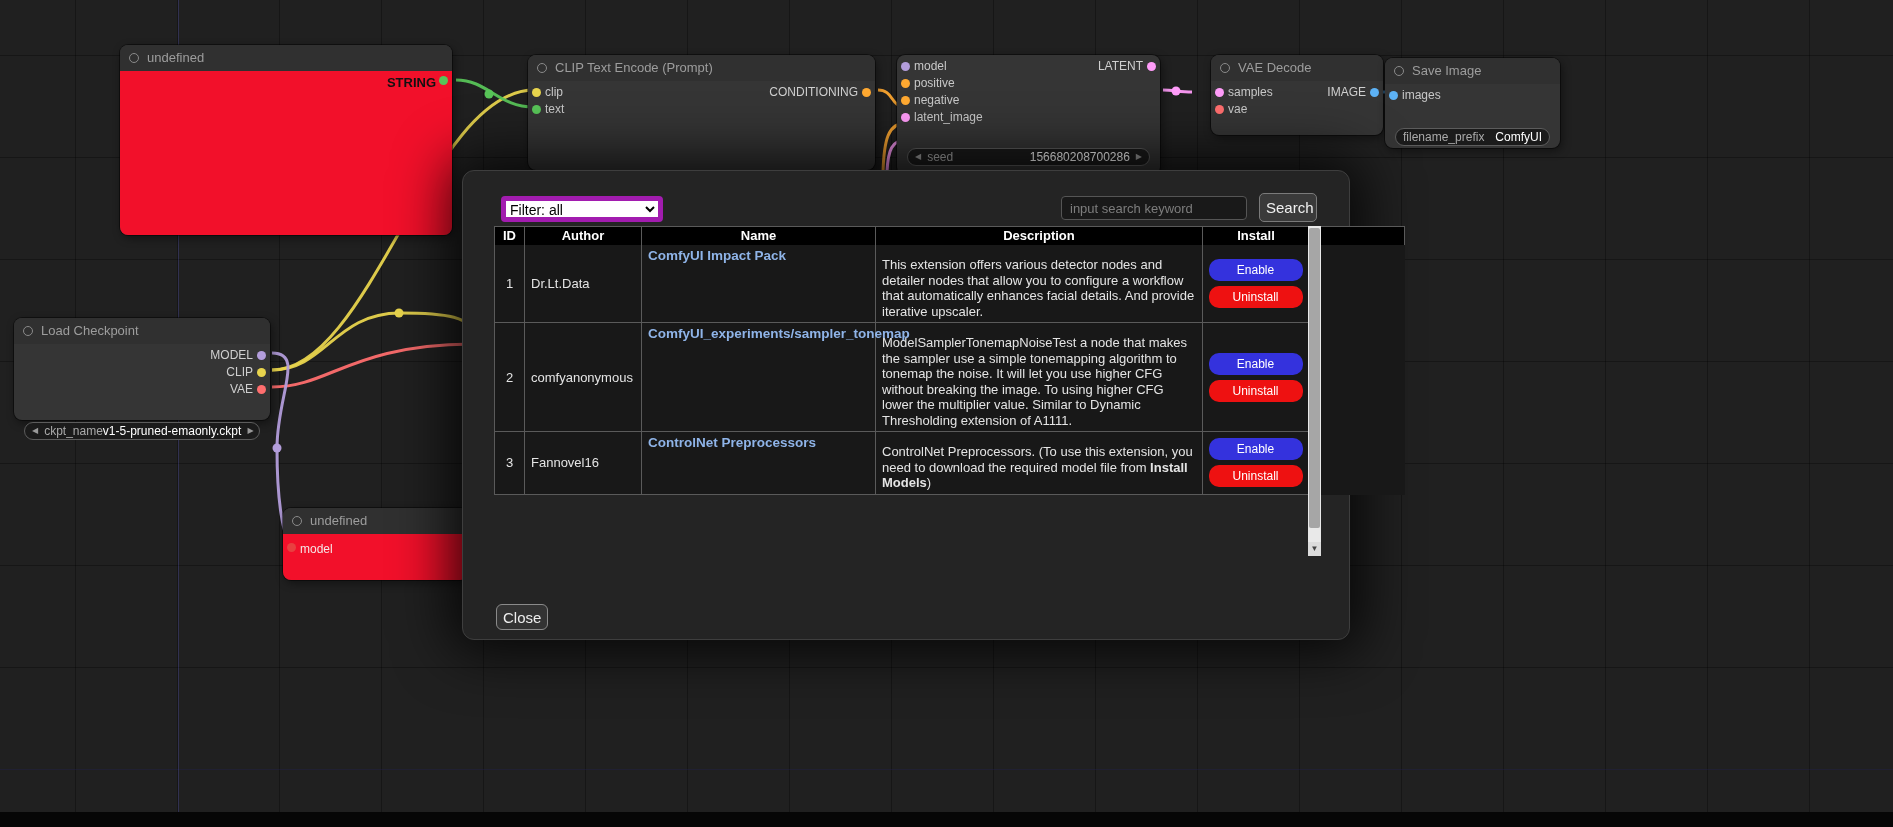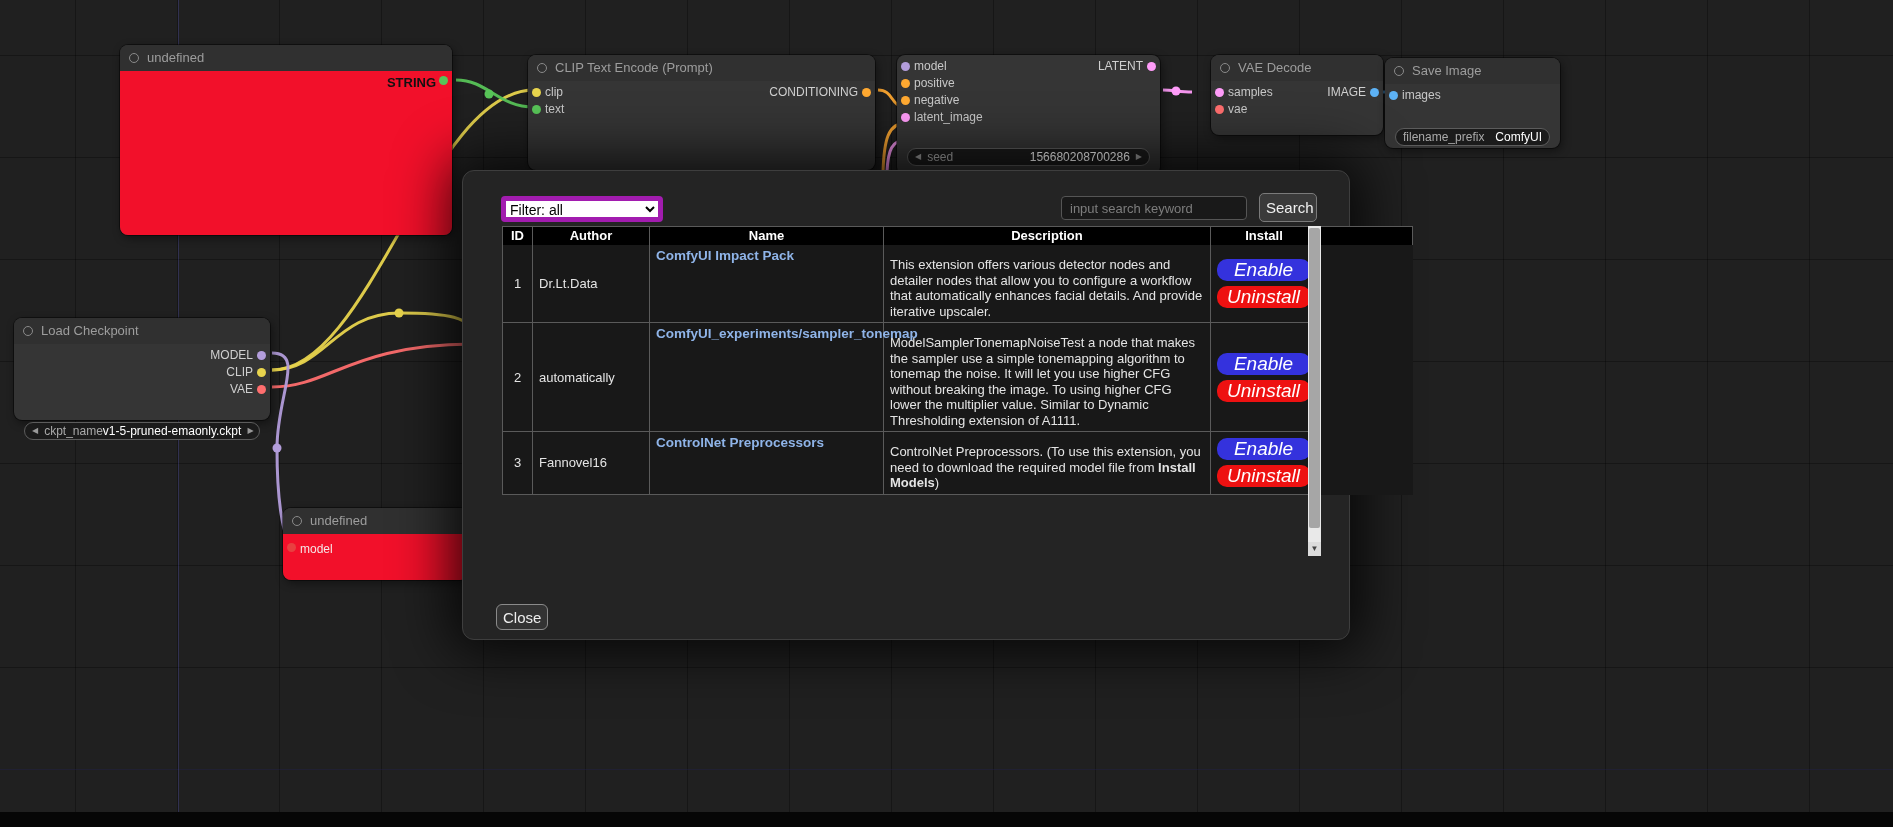--- a/index.html
+++ b/index.html
@@ -47,37 +47,37 @@
     box-shadow:0 0 55px 12px rgba(0,0,0,.8);}
   .filter-select{position:absolute;left:38px;top:25px;width:162px;height:26px;
     background:#fff;color:#000;font-size:14px;border:5px solid #a21caf;border-radius:4px;}
   .search-input{position:absolute;left:598px;top:25px;width:186px;height:24px;
     background:#191919;border:1px solid #555;border-radius:4px;color:#ccc;
     padding:0 8px;font-size:13px;outline:none;}
   .search-input::placeholder{color:#7d7d7d;}
   .search-btn{position:absolute;left:796px;top:22px;width:58px;height:29px;
     background:#3a3a3a;border:1px solid #7a7a7a;border-radius:5px;color:#f0f0f0;
     font-size:15px;cursor:pointer;}
-  .tablewrap{position:absolute;left:39px;top:55px;width:911px;}
+  .tablewrap{position:absolute;left:31px;top:55px;width:911px;}
   .thead,.trow{display:grid;grid-template-columns:30px 117px 234px 327px 106px;}
   .thead{background:#000;border:1px solid #5a5a5a;border-bottom:none;}
   .thead .hc{color:#fff;font-weight:bold;font-size:13px;text-align:center;
     padding:1px 0 2px 0;border-right:1px solid #5a5a5a;}
   .thead .hc:last-child{border-right:none;}
   .trow{background:#181818;border-left:1px solid #5a5a5a;}
   .trow .tc{border-right:1px solid #5a5a5a;border-bottom:1px solid #5a5a5a;
     color:#e4e4e4;font-size:13px;padding:3px 6px;}
   .tc.c-id{text-align:center;display:flex;align-items:center;justify-content:center;}
   .tc.c-author{display:flex;align-items:center;}
   .tc.c-name{display:flex;align-items:flex-start;}
   .tc.c-name a{color:#8fb4e8;font-weight:bold;text-decoration:none;font-size:13.5px;cursor:pointer;}
   .tc.c-desc{line-height:15.5px;padding-top:12px;}
   .tc.c-install{display:flex;flex-direction:column;align-items:center;justify-content:center;gap:5px;padding:5px 0;}
   .btn-enable,.btn-uninstall{width:94px;height:22px;border:none;border-radius:10px;
-    color:#fff;font-size:19px;line-height:20px;cursor:pointer;font-style:italic;}
+    color:#fff;font-size:12px;line-height:20px;cursor:pointer;}
   .btn-enable{background:#3432dd;}
   .btn-uninstall{background:#ee1111;}
   .scrolltrack{position:absolute;left:845px;top:55px;width:13px;height:330px;background:#e9e9e9;}
   .scrollthumb{position:absolute;left:1px;top:2px;width:11px;height:300px;background:#a6a6a6;border-radius:2px;cursor:pointer;}
   .scrollarrow{position:absolute;left:0;bottom:0;width:13px;height:14px;background:#dcdcdc;
     color:#444;font-size:8px;text-align:center;line-height:14px;cursor:pointer;}
   .close-btn{position:absolute;left:33px;top:433px;width:52px;height:26px;
     background:#333;border:1px solid #8a8a8a;border-radius:6px;color:#eee;font-size:15px;cursor:pointer;}
 </style>
 </head>
@@ -261,21 +261,21 @@
               <a href="#">ComfyUI Impact Pack</a>
             </div>
             <div class="tc c-desc"><span>This extension offers various detector nodes and detailer nodes that allow you to configure a workflow that automatically enhances facial details. And provide iterative upscaler.</span></div>
             <div class="tc c-install">
               <button class="btn-enable">Enable</button>
               <button class="btn-uninstall">Uninstall</button>
             </div>
           </div>
           <div class="trow">
             <div class="tc c-id">2</div>
-            <div class="tc c-author">automatically</div>
+            <div class="tc c-author">comfyanonymous</div>
             <div class="tc c-name">
               <a href="#">ComfyUI_experiments/sampler_tonemap</a>
             </div>
             <div class="tc c-desc"><span>ModelSamplerTonemapNoiseTest a node that makes the sampler use a simple tonemapping algorithm to tonemap the noise. It will let you use higher CFG without breaking the image. To using higher CFG lower the multiplier value. Similar to Dynamic Thresholding extension of A1111.</span></div>
             <div class="tc c-install">
               <button class="btn-enable">Enable</button>
               <button class="btn-uninstall">Uninstall</button>
             </div>
           </div>
           <div class="trow">

